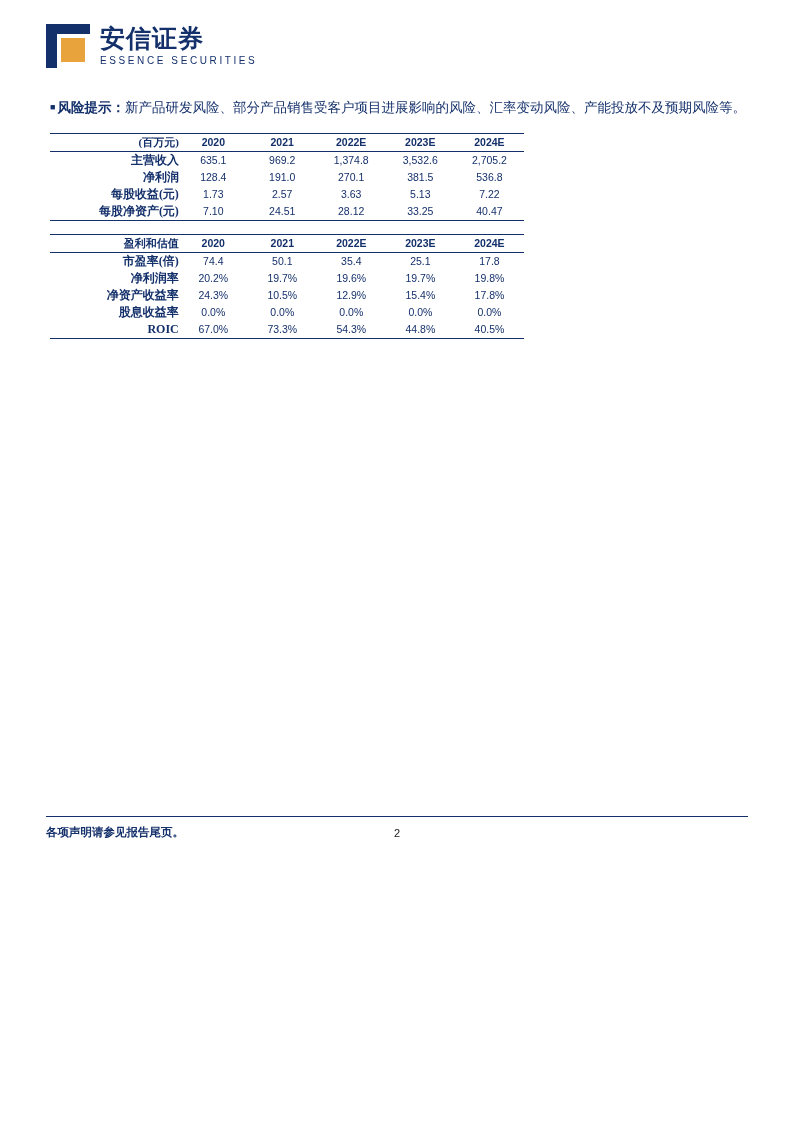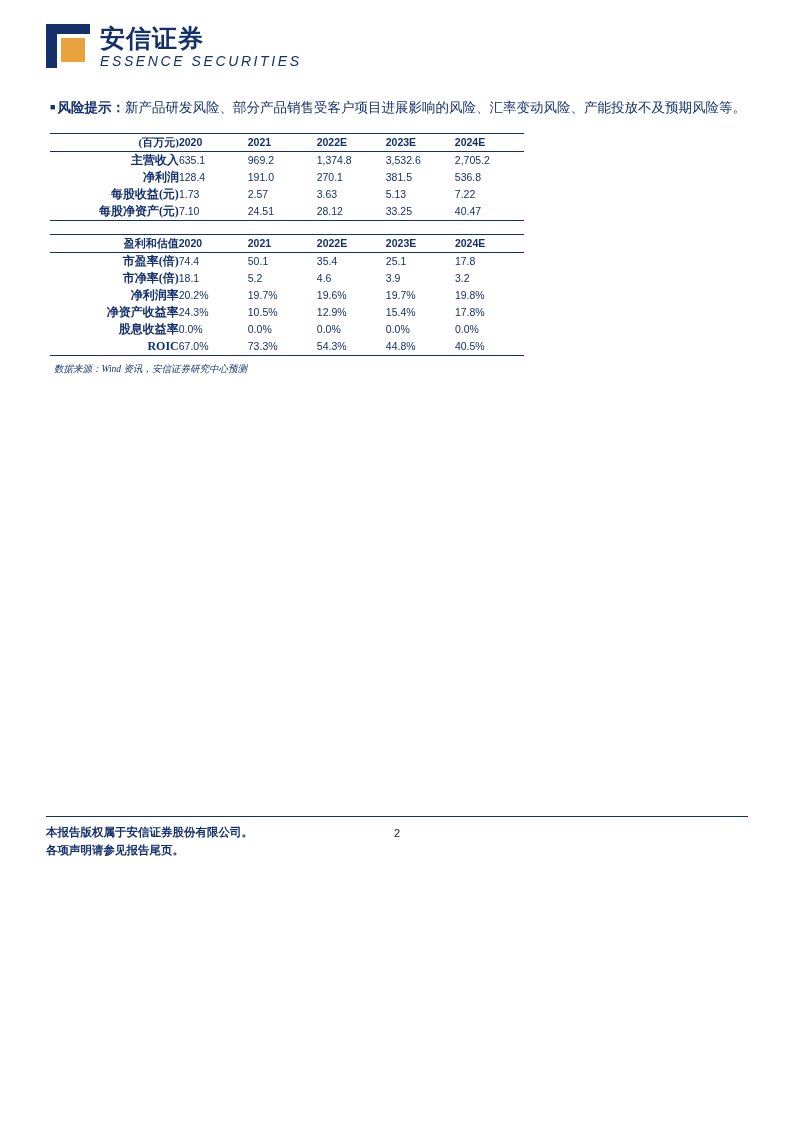--- a/index.html
+++ b/index.html
@@ -68,26 +68,25 @@
   .logo-cn {
     font-family: "Liberation Serif", serif;
     font-size: 25px;
     font-weight: bold;
     color: #14306b;
     letter-spacing: 1px;
     line-height: 30px;
   }
   .logo-en {
     font-family: "Liberation Sans", sans-serif;
-    font-size: 14px;
+    font-size: 10px;
     color: #14306b;
     letter-spacing: 2.6px;
     line-height: 12px;
     margin-top: 1px;
-    font-style: italic;
   }
 
   
   .risk-block {
     margin-top: 12px;
     margin-left: 4px;
     color: #14306b;
     font-size: 13.5px;
     line-height: 23px;
     font-family: "Liberation Serif", serif;
@@ -125,21 +124,21 @@
     text-align: right;
     padding-left: 6px;
     font-family: "Liberation Serif", serif;
     font-size: 12px;
     font-weight: bold;
     color: #14306b;
     width: 124px;
     white-space: nowrap;
   }
   table.fin .num {
-    text-align: left;
+    text-align: center;
     width: 70px;
   }
   table.fin thead td.rowlabel,
   table.fin thead td.num {
     font-weight: bold;
   }
   table.fin thead td.rowlabel {
     font-size: 11px;
     font-family: "Liberation Serif", serif;
   }
@@ -282,28 +281,20 @@
       <tbody>
         <tr>
           <td class="rowlabel">市盈率(倍)</td>
           <td class="num">74.4</td>
           <td class="num">50.1</td>
           <td class="num">35.4</td>
           <td class="num">25.1</td>
           <td class="num">17.8</td>
         </tr>
         <tr>
-          <td class="rowlabel">市净率(倍)</td>
-          <td class="num">18.1</td>
-          <td class="num">5.2</td>
-          <td class="num">4.6</td>
-          <td class="num">3.9</td>
-          <td class="num">3.2</td>
-        </tr>
-        <tr>
           <td class="rowlabel">净利润率</td>
           <td class="num">20.2%</td>
           <td class="num">19.7%</td>
           <td class="num">19.6%</td>
           <td class="num">19.7%</td>
           <td class="num">19.8%</td>
         </tr>
         <tr>
           <td class="rowlabel">净资产收益率</td>
           <td class="num">24.3%</td>
@@ -324,25 +315,23 @@
           <td class="rowlabel">ROIC</td>
           <td class="num">67.0%</td>
           <td class="num">73.3%</td>
           <td class="num">54.3%</td>
           <td class="num">44.8%</td>
           <td class="num">40.5%</td>
         </tr>
       </tbody>
     </table>
 
-    <div class="source">数据来源：Wind 资讯，安信证券研究中心预测</div>
   </div>
 
   <div class="footer">
     <div class="footer-rule"></div>
     <div class="footer-inner">
-      <div class="footer-text">本报告版权属于安信证券股份有限公司。</div>
       <div class="footer-text">各项声明请参见报告尾页。</div>
       <div class="page-num">2</div>
     </div>
   </div>
 
 </div>
 
 </body></html>

